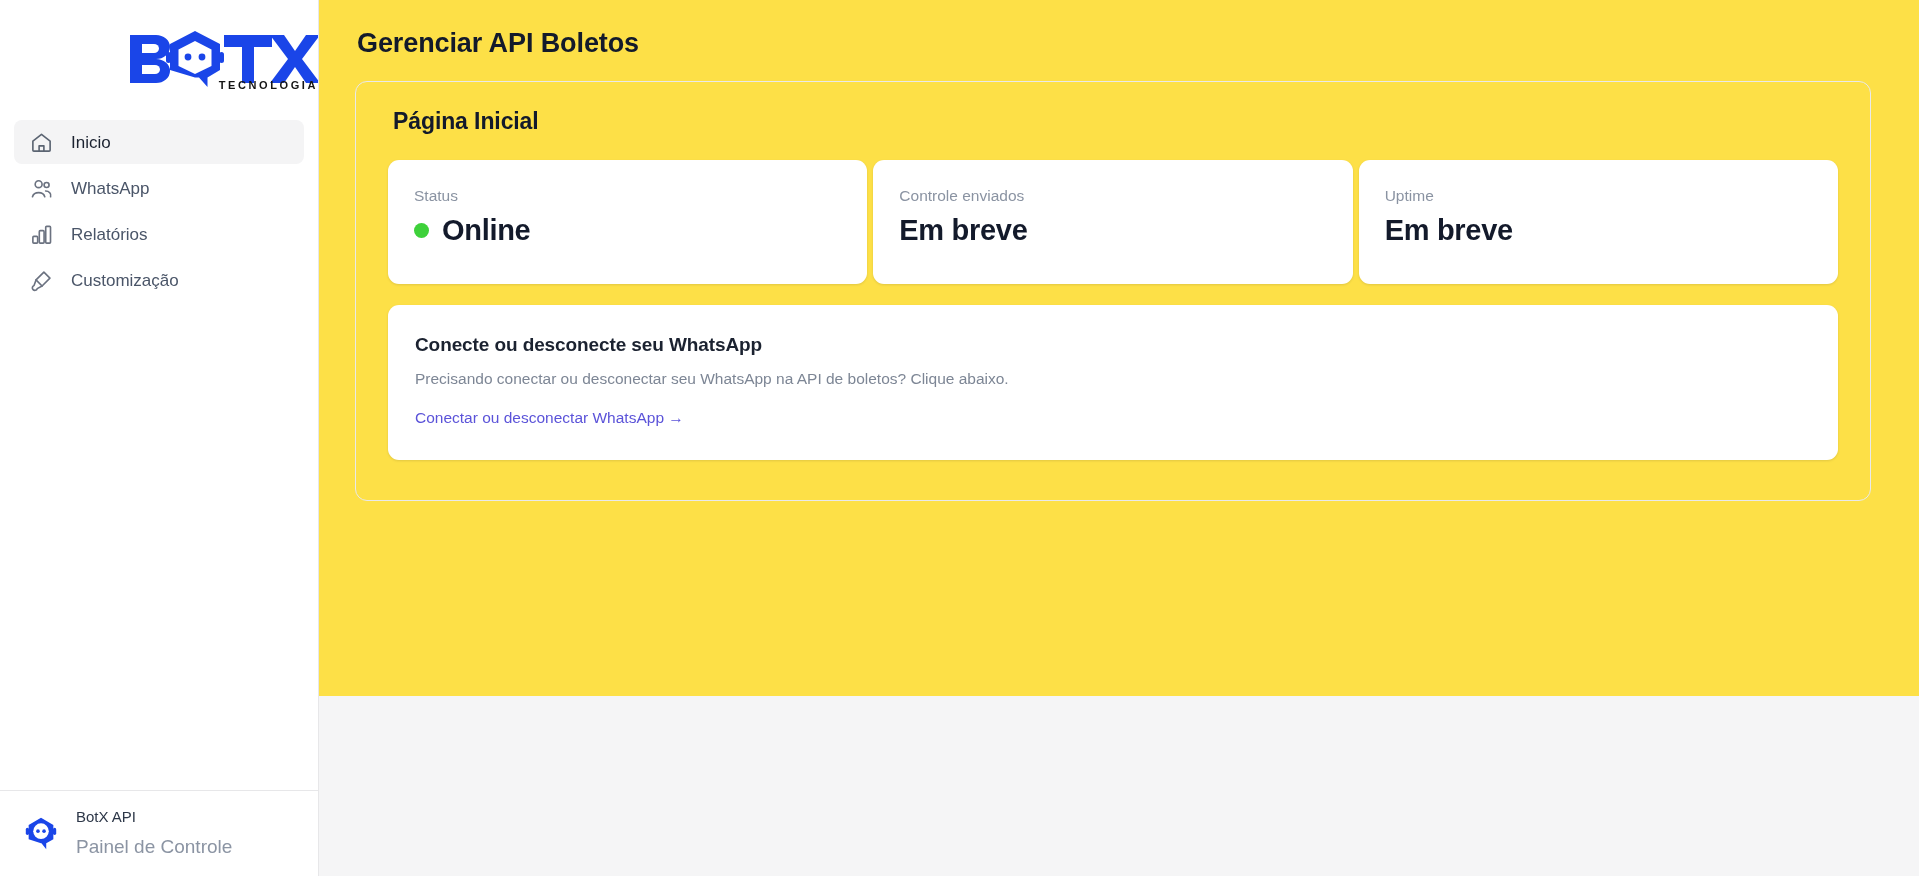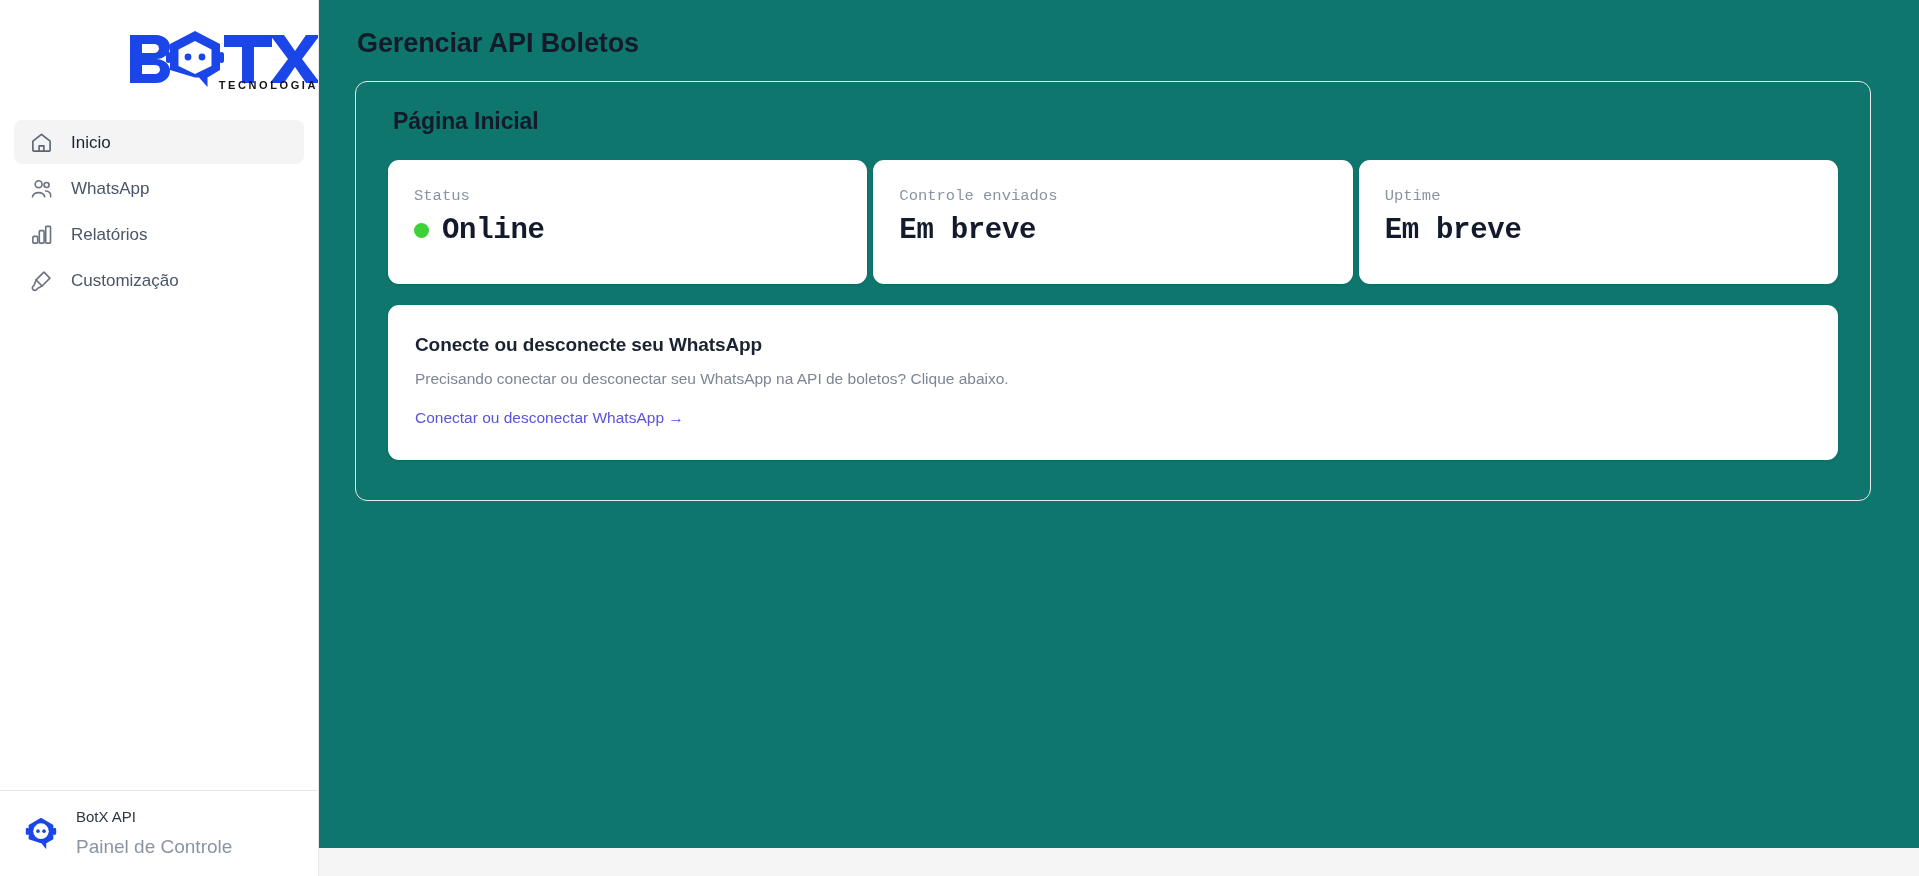--- a/index.html
+++ b/index.html
@@ -60,22 +60,22 @@
     padding: 0 22px;
   }
   .footer-logo { width: 38px; height: 38px; flex: 0 0 38px; }
   .footer-txt { display: flex; flex-direction: column; gap: 11px; }
   .footer-title { font-size: 15px; color: #2d3748; line-height: 1.1; }
   .footer-sub { font-size: 19px; color: #8b94a3; line-height: 1.1; }
 
   
   .main {
     flex: 1 1 auto;
-    height: 848px;
-    background: #0f766e;
+    height: 696px;
+    background: #fde047;
     padding: 0;
     position: relative;
     overflow: hidden;
   }
   .page-title {
     font-size: 27px;
     font-weight: 600;
     color: #131a2b;
     padding: 28px 0 0 38px;
     letter-spacing: -0.1px;
@@ -93,21 +93,20 @@
     font-weight: 600;
     color: #131a2b;
     padding: 0 0 0 5px;
     letter-spacing: -0.1px;
   }
 
   .cards-row {
     display: flex;
     gap: 6px;
     margin-top: 25px;
-    font-family: Liberation Mono, monospace;
   }
   .stat-card {
     flex: 1 1 0;
     background: #ffffff;
     border-radius: 11px;
     box-shadow: 0 1px 3px rgba(16,24,40,0.08), 0 1px 2px rgba(16,24,40,0.04);
     padding: 27px 26px 30px 26px;
     min-height: 124px;
   }
   .stat-label {

